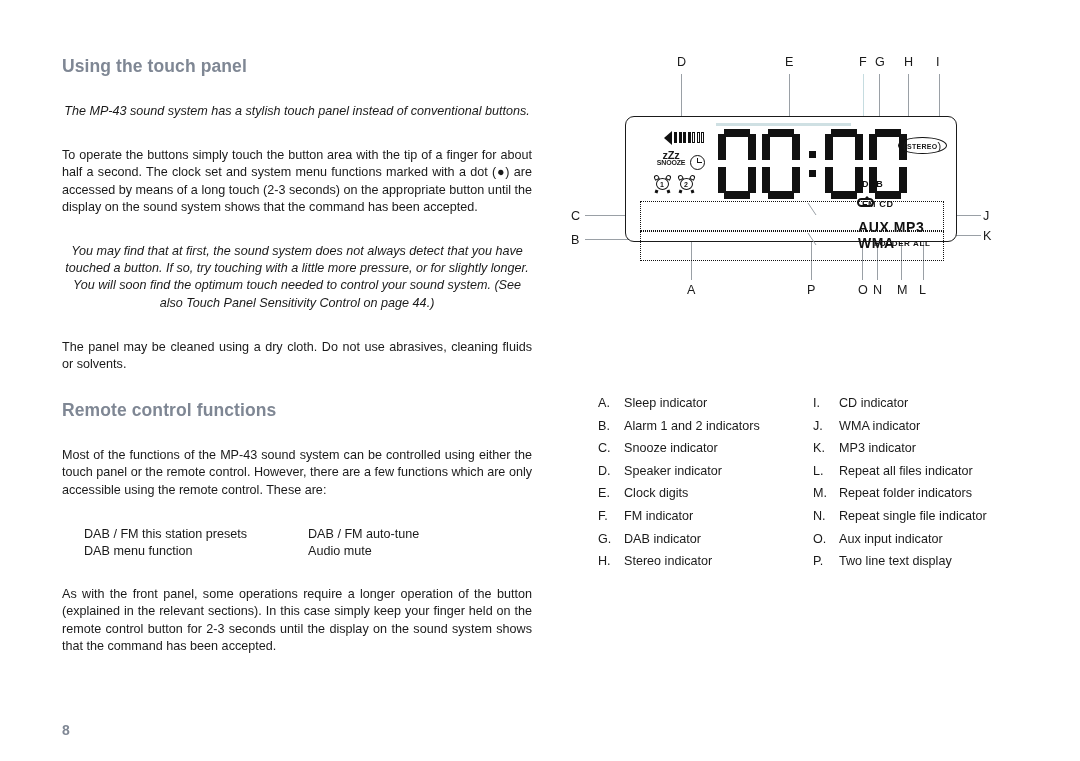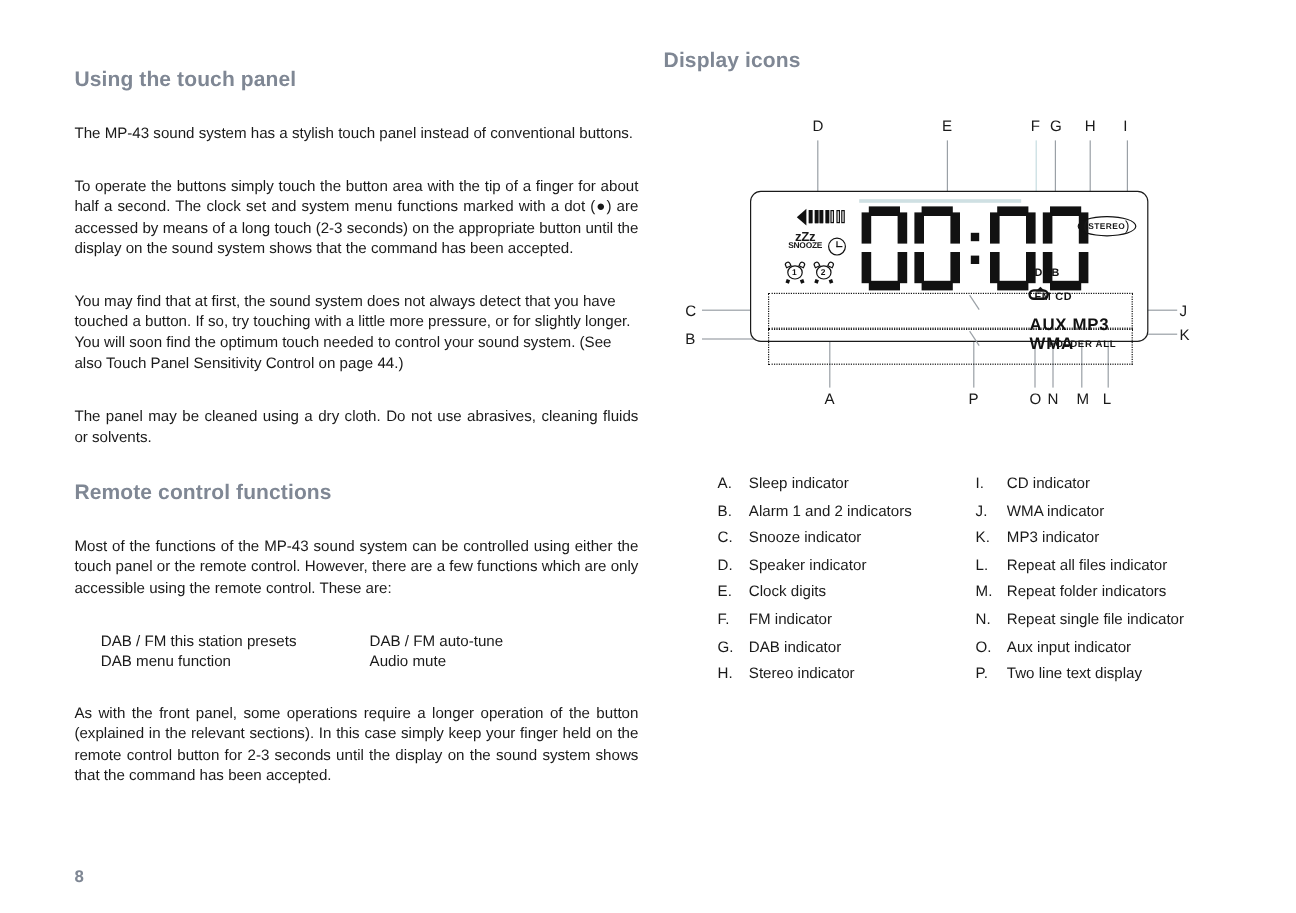--- a/index.html
+++ b/index.html
@@ -25,21 +25,21 @@
   }
   h2.section-head.tight { }
 
   p.body {
     font-size: 12.6px;
     line-height: 17.2px;
     margin: 0 0 27px 0;
     text-align: justify;
     color: #1a1a1a;
   }
-  p.body.nojust { text-align: left; }
+  p.body.nojust { text-align: center; font-style: italic; }
 
   .func-list {
     display: flex;
     margin: 0 0 26px 22px;
     font-size: 12.6px;
     line-height: 17.2px;
   }
   .func-list .fcol { width: 228px; }
   .func-list .fcol div { white-space: nowrap; }
 
@@ -233,21 +233,20 @@
         <div>Audio mute</div>
       </div>
     </div>
 
     <p class="body">As with the front panel, some operations require a longer operation of the button (explained in the relevant sections). In this case simply keep your finger held on the remote control button for 2-3 seconds until the display on the sound system shows that the command has been accepted.</p>
   </div>
 
   <div class="page-no">8</div>
 
   <div class="col-right">
-    <h2 class="section-head">Display icons</h2>
 
     <div class="diagram">
 
       <div class="lbl" style="left:124px; top:12px;">D</div>
       <div class="lbl" style="left:232px; top:12px;">E</div>
       <div class="lbl" style="left:306px; top:12px;">F</div>
       <div class="lbl" style="left:322px; top:12px;">G</div>
       <div class="lbl" style="left:351px; top:12px;">H</div>
       <div class="lbl" style="left:383px; top:12px;">I</div>
 

